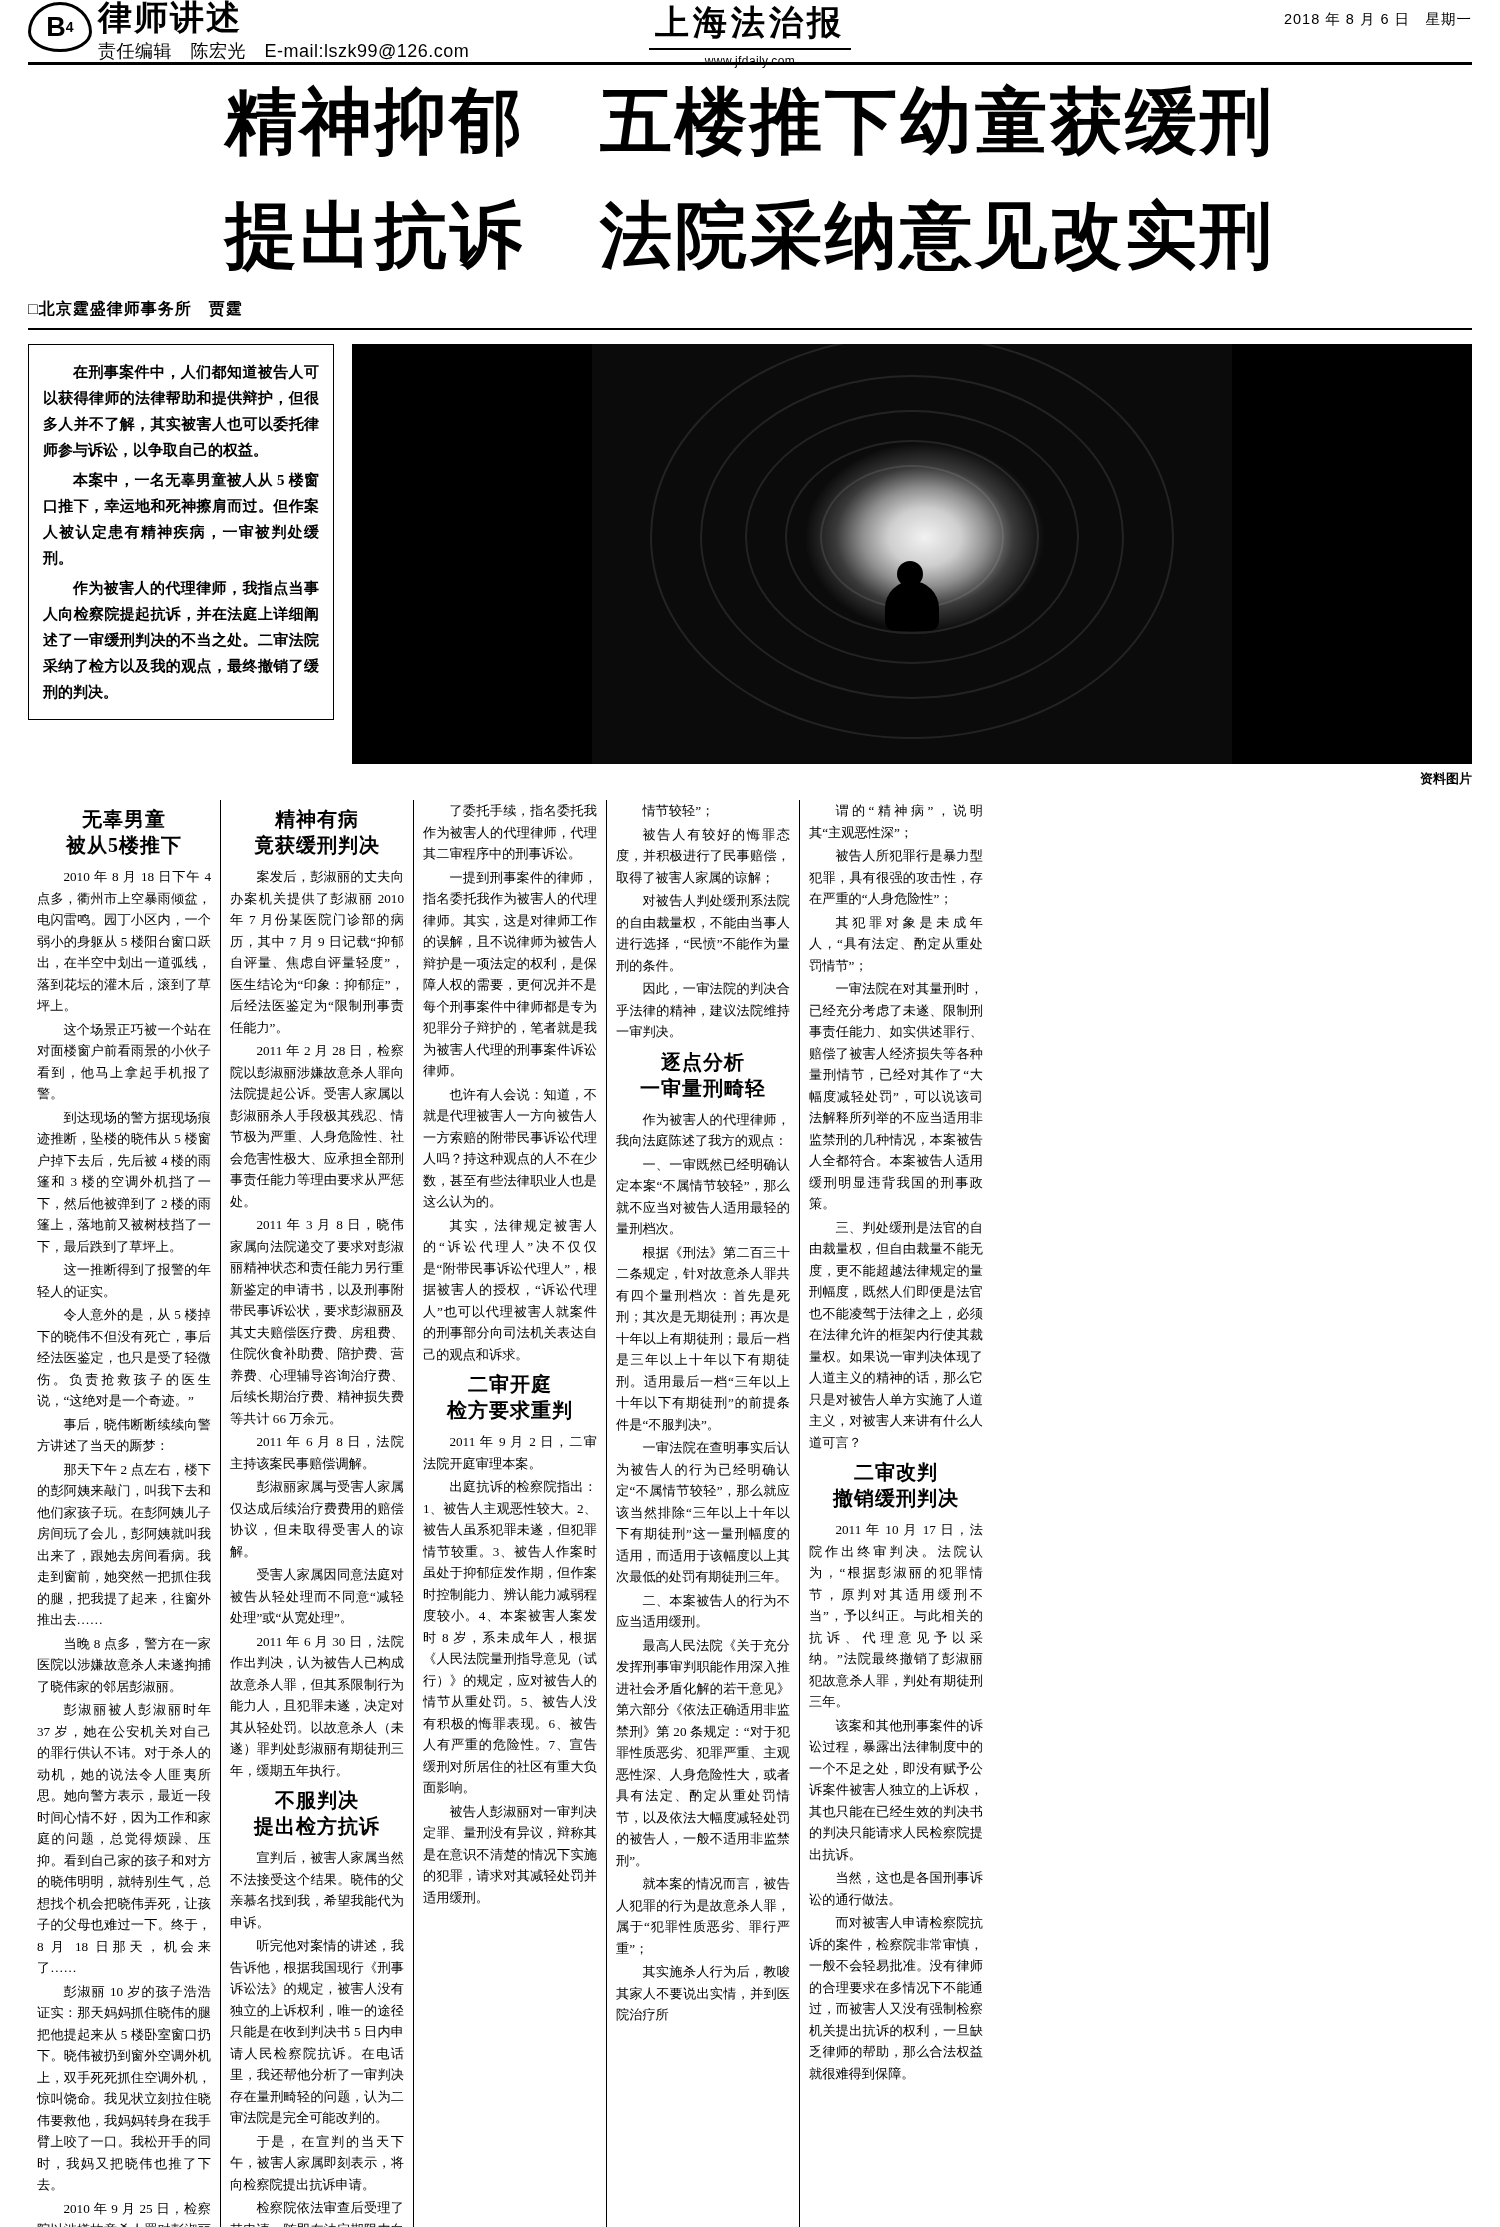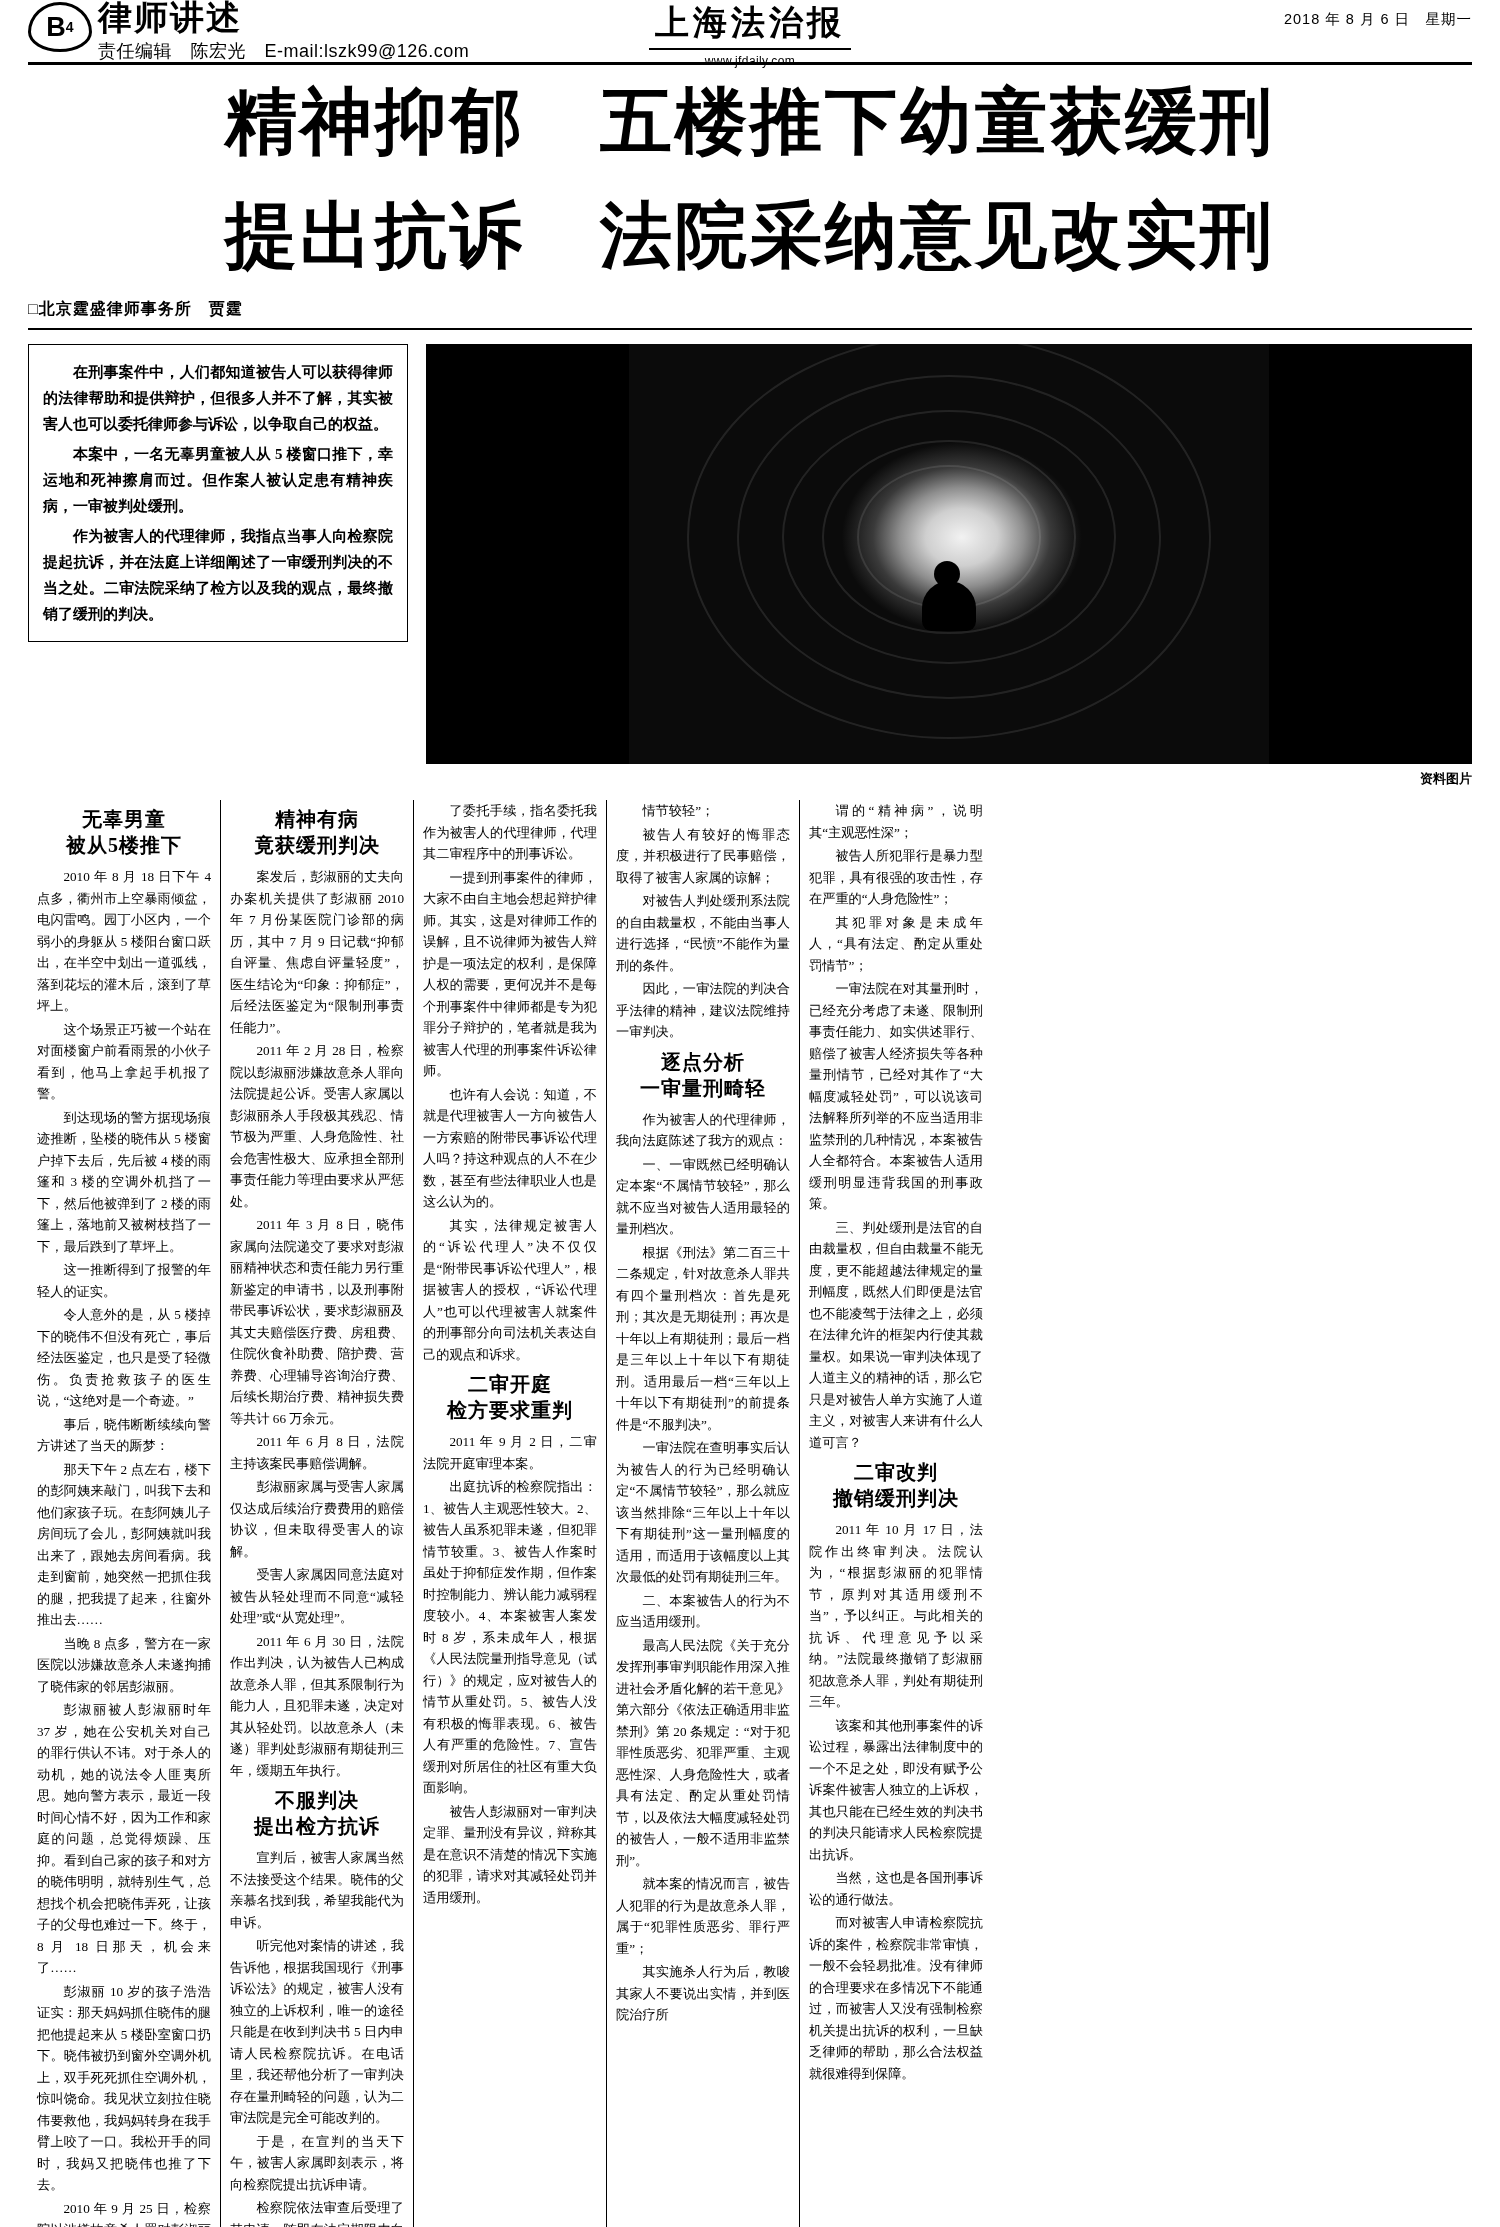--- a/index.html
+++ b/index.html
@@ -19,21 +19,21 @@
   .mh-date{position:absolute;right:0;top:10px;font-size:14.5px;font-family:"Liberation Sans",sans-serif;letter-spacing:1px;}
 
   
   .headline{margin-top:16px;text-align:center;font-family:Liberation Serif, serif;font-weight:bold;font-size:72px;line-height:82px;letter-spacing:3px;}
   .headline .l2{letter-spacing:3px;margin-top:32px;}
   .byline{margin-top:22px;font-size:16px;font-weight:bold;letter-spacing:1px;}
   .hr-main{margin-top:8px;border:0;border-top:2px solid #000;}
 
   
   .lead-row{display:flex;margin-top:14px;}
-  .lead-box{width:380px;}
+  .lead-box{width:306px;}
   .lead-inner{border:1px solid #000;padding:14px 14px 10px;font-size:15px;line-height:26px;font-weight:bold;text-align:justify;}
   .lead-inner p{margin:0 0 4px;text-indent:2em;}
   .photo-wrap{margin-left:18px;flex:1;}
   .photo{width:100%;height:420px;background:#000;position:relative;overflow:hidden;}
   .tunnel{position:absolute;left:50%;top:50%;transform:translate(-50%,-50%);width:640px;height:420px;
     background:
       radial-gradient(ellipse 120px 95px at 52% 46%, #f2f2f2 0%, #cfcfcf 30%, #8e8e8e 52%, #3a3a3a 74%, #0b0b0b 100%),
       radial-gradient(ellipse 300px 230px at 52% 46%, rgba(255,255,255,.20) 0%, rgba(0,0,0,.0) 60%),
       #050505;}
   .ring{position:absolute;left:50%;top:46%;transform:translate(-50%,-50%);border-radius:50%;border:2px solid rgba(255,255,255,.10);}
@@ -141,21 +141,21 @@
       </div>
       <p>宣判后，被害人家属当然不法接受这个结果。晓伟的父亲慕名找到我，希望我能代为申诉。</p>
       <p>听完他对案情的讲述，我告诉他，根据我国现行《刑事诉讼法》的规定，被害人没有独立的上诉权利，唯一的途径只能是在收到判决书 5 日内申请人民检察院抗诉。在电话里，我还帮他分析了一审判决存在量刑畸轻的问题，认为二审法院是完全可能改判的。</p>
       <p>于是，在宣判的当天下午，被害人家属即刻表示，将向检察院提出抗诉申请。</p>
       <p>检察院依法审查后受理了其申请，随即在法定期限内向法院提出了抗诉。</p>
 
     </div>
 
     <div class="col">
       <p>了委托手续，指名委托我作为被害人的代理律师，代理其二审程序中的刑事诉讼。</p>
-      <p>一提到刑事案件的律师，大家不由自主地会想起辩护律师。其实，这是对律师工作的误解，且不说律师为被告人辩护是一项法定的权利，是保障人权的需要，更何况并不是每个刑事案件中律师都是专为犯罪分子辩护的，笔者就是我为被害人代理的刑事案件诉讼律师。</p>
+      <p>一提到刑事案件的律师，指名委托我作为被害人的代理律师。其实，这是对律师工作的误解，且不说律师为被告人辩护是一项法定的权利，是保障人权的需要，更何况并不是每个刑事案件中律师都是专为犯罪分子辩护的，笔者就是我为被害人代理的刑事案件诉讼律师。</p>
       <p>也许有人会说：知道，不就是代理被害人一方向被告人一方索赔的附带民事诉讼代理人吗？持这种观点的人不在少数，甚至有些法律职业人也是这么认为的。</p>
       <p>其实，法律规定被害人的“诉讼代理人”决不仅仅是“附带民事诉讼代理人”，根据被害人的授权，“诉讼代理人”也可以代理被害人就案件的刑事部分向司法机关表达自己的观点和诉求。</p>
       <div class="sec-h">
         <div>二审开庭</div>
         <div>检方要求重判</div>
       </div>
       <p>2011 年 9 月 2 日，二审法院开庭审理本案。</p>
       <p>出庭抗诉的检察院指出：1、被告人主观恶性较大。2、被告人虽系犯罪未遂，但犯罪情节较重。3、被告人作案时虽处于抑郁症发作期，但作案时控制能力、辨认能力减弱程度较小。4、本案被害人案发时 8 岁，系未成年人，根据《人民法院量刑指导意见（试行）》的规定，应对被告人的情节从重处罚。5、被告人没有积极的悔罪表现。6、被告人有严重的危险性。7、宣告缓刑对所居住的社区有重大负面影响。</p>
       <p>被告人彭淑丽对一审判决定罪、量刑没有异议，辩称其是在意识不清楚的情况下实施的犯罪，请求对其减轻处罚并适用缓刑。</p>
     </div>

